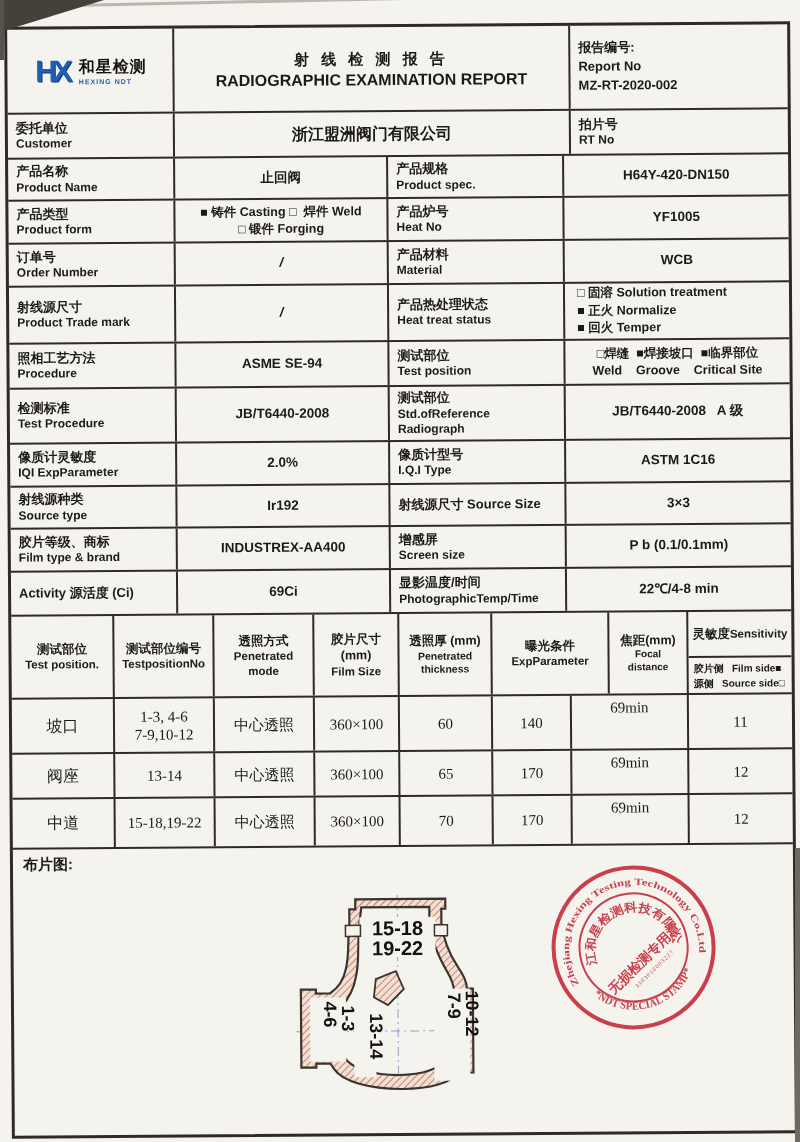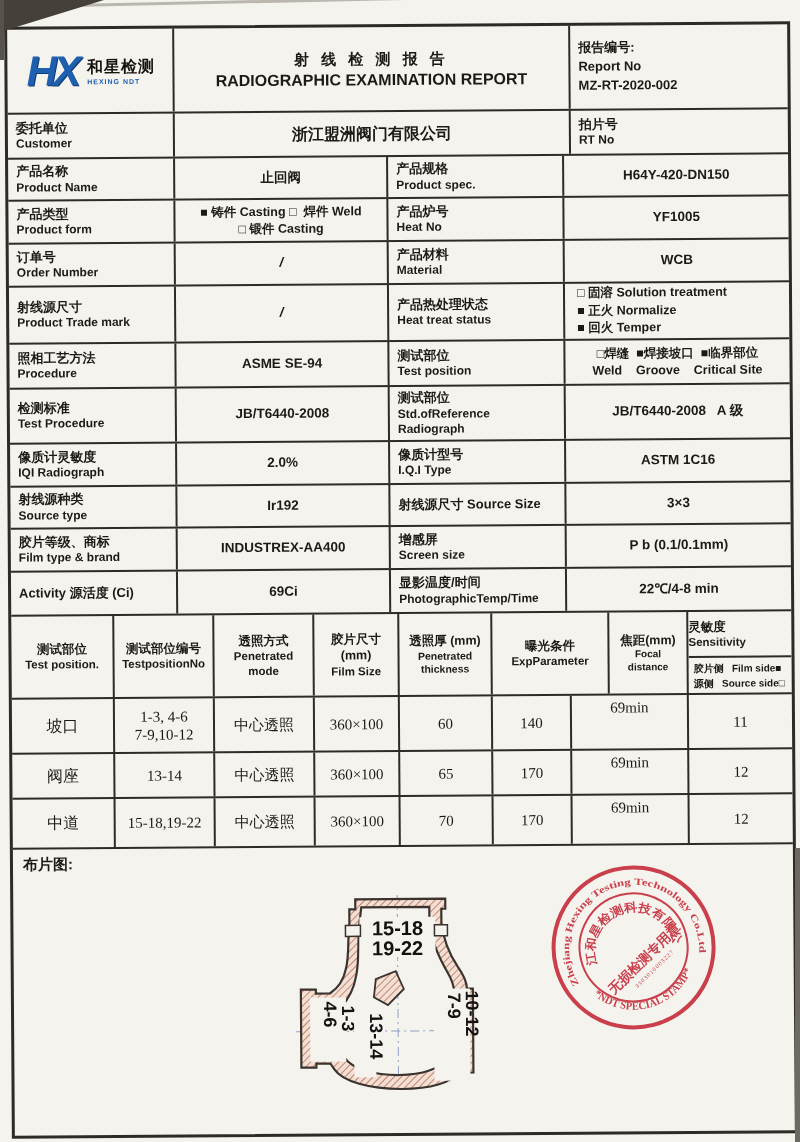--- a/index.html
+++ b/index.html
@@ -39,35 +39,35 @@
   .lab{align-items:flex-start;text-align:left;}
   .val{align-items:center;text-align:center;}
   .top-al{justify-content:flex-start;}
   .cn{font-size:13px;font-weight:bold;line-height:1.3;}
   .en{font-size:12px;font-weight:bold;line-height:1.25;}
   .v{font-size:13.5px;font-weight:bold;line-height:1.35;white-space:pre;}
   .serif{font-family:"Liberation Serif",serif;font-weight:normal;font-size:15px;line-height:1.2;}
 
   
   .logo-cell{flex-direction:row;align-items:center;gap:6px;padding-left:10px;}
-  .hx{font-size:42px;font-weight:bold;font-style:italic;color:var(--blue);
+  .hx{font-size:30px;font-weight:bold;color:var(--blue);
       letter-spacing:-4px;text-shadow:1px 1px 0 #123c74;line-height:1;}
   .logo-col{display:flex;flex-direction:column;margin-left:4px;}
   .logo-cn{font-size:16px;font-weight:bold;color:#15130f;letter-spacing:1px;}
   .logo-en{font-size:7px;font-weight:bold;color:var(--blue);letter-spacing:1px;}
   .title-cn{font-size:15px;font-weight:bold;letter-spacing:4px;line-height:1.5;}
   .title-en{font-size:16px;font-weight:bold;letter-spacing:0px;}
   .report-cell{justify-content:center;}
   .report-line{font-size:13px;font-weight:bold;line-height:1.45;}
 
   
   .th-cn{font-size:12.5px;font-weight:bold;line-height:1.3;text-align:center;}
   .th-en{font-size:11.5px;font-weight:bold;line-height:1.25;text-align:center;}
   .sens-cell{padding:0;justify-content:flex-start;}
-  .sens-top{height:44px;display:flex;flex-direction:column;align-items:flex-start;justify-content:center;}
+  .sens-top{height:44px;display:flex;align-items:center;justify-content:center;}
   .sens-sub{border-top:2px solid var(--line);flex:1;display:flex;flex-direction:column;
             justify-content:center;padding:1px 5px;}
   .sens-line{font-size:10px;font-weight:bold;line-height:1.5;white-space:pre;}
 
   
   .diagram-section{position:relative;padding:6px 10px;flex:1;}
   .diagram-label{font-size:15px;font-weight:bold;}
   #valve-svg{position:absolute;left:280px;top:46px;}
   #stamp-svg{position:absolute;left:534px;top:16px;mix-blend-mode:multiply;
              transform:rotate(-14deg);opacity:.92;}
@@ -133,21 +133,21 @@
     </div>
   </div>
 
   <div class="r" style="height:43px">
     <div class="c lab" style="width:167px">
       <div class="cn">产品类型</div>
       <div class="en">Product form</div>
     </div>
     <div class="c val" style="width:213px">
       <div class="v" style="font-size:12.5px">■ 铸件 Casting □  焊件 Weld</div>
-      <div class="v" style="font-size:12.5px">□ 锻件 Casting</div>
+      <div class="v" style="font-size:12.5px">□ 锻件 Forging</div>
     </div>
     <div class="c lab" style="width:176px">
       <div class="cn">产品炉号</div>
       <div class="en">Heat No</div>
     </div>
     <div class="c val">
       <div class="v">YF1005</div>
     </div>
   </div>
 
@@ -219,21 +219,21 @@
       <div class="en">Radiograph</div>
     </div>
     <div class="c val">
       <div class="v">JB/T6440-2008   A 级</div>
     </div>
   </div>
 
   <div class="r" style="height:43px">
     <div class="c lab" style="width:167px">
       <div class="cn">像质计灵敏度</div>
-      <div class="en">IQI Radiograph</div>
+      <div class="en">IQI ExpParameter</div>
     </div>
     <div class="c val" style="width:213px">
       <div class="v">2.0%</div>
     </div>
     <div class="c lab" style="width:176px">
       <div class="cn">像质计型号</div>
       <div class="en">I.Q.I Type</div>
     </div>
     <div class="c val">
       <div class="v">ASTM 1C16</div>

